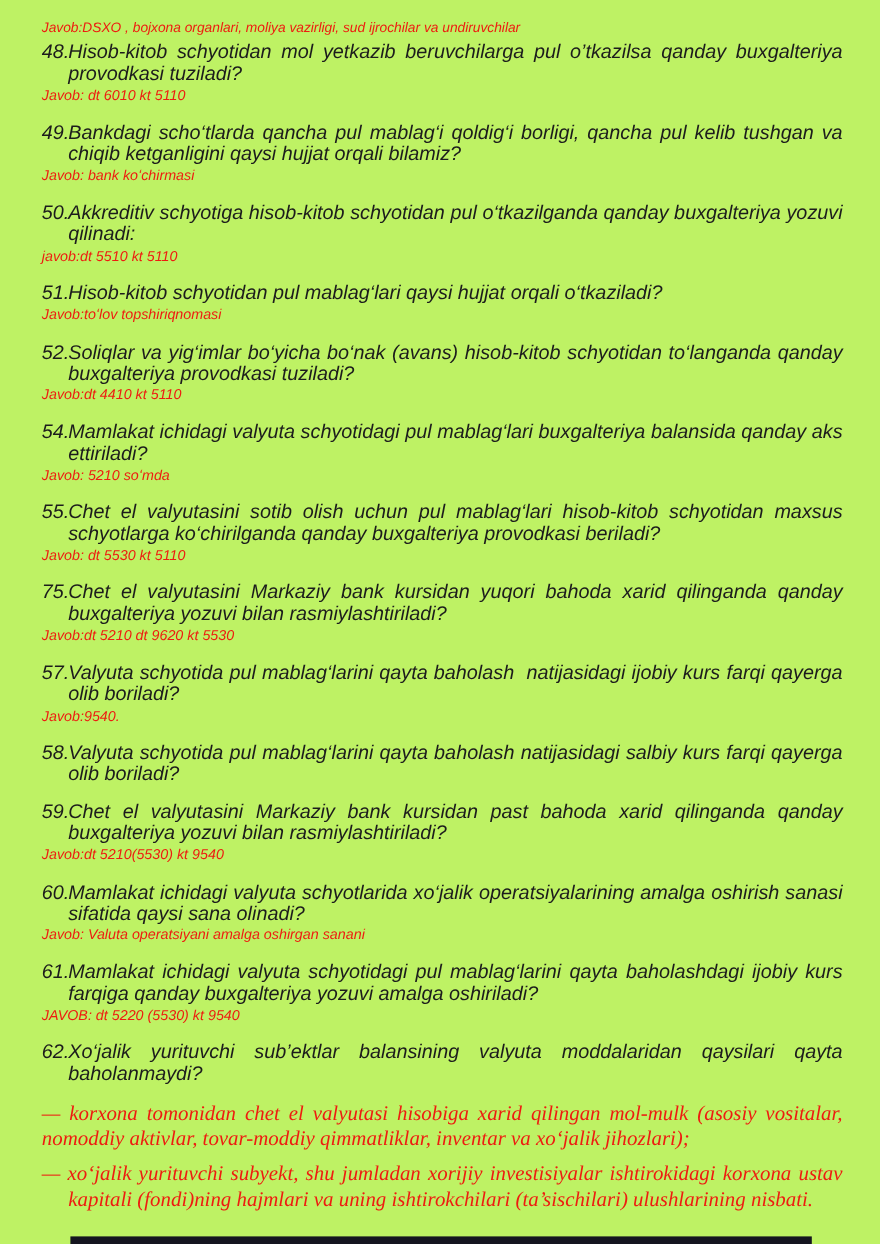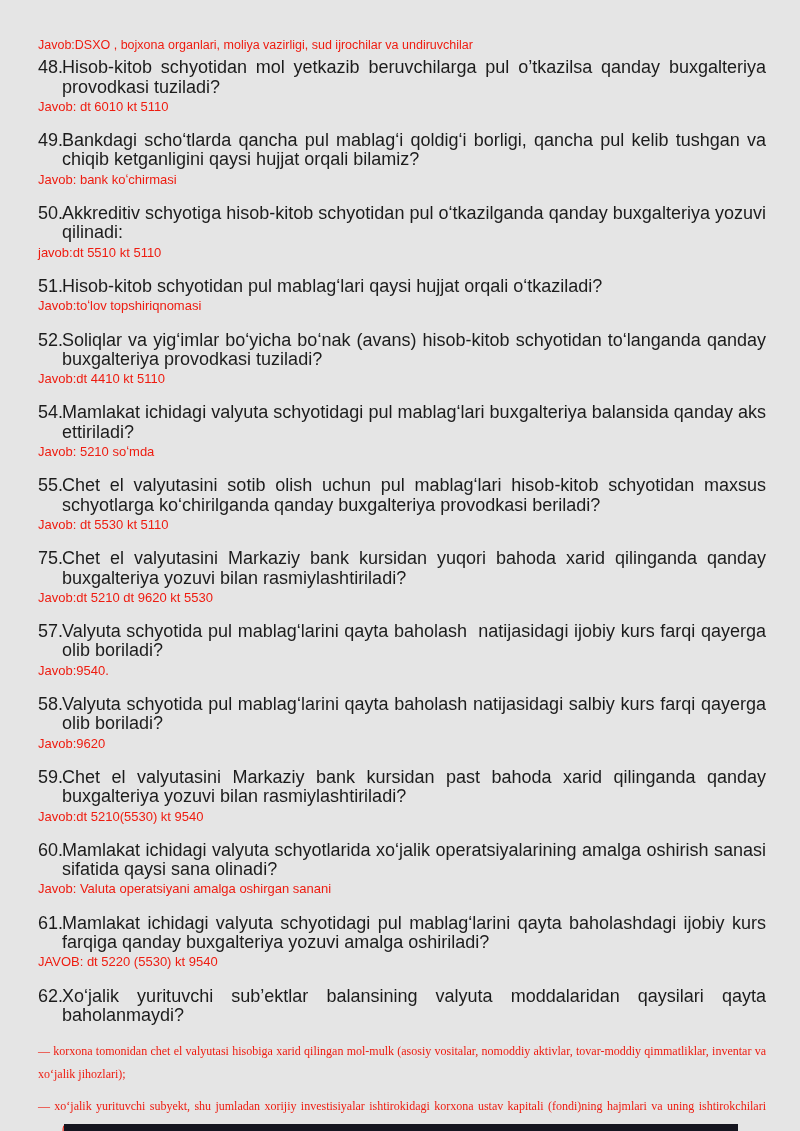--- a/index.html
+++ b/index.html
@@ -4,23 +4,24 @@
 <title>Document</title>
 <style>
   * { margin: 0; padding: 0; box-sizing: border-box; }
   html, body { background: #ffffff; }
   body { font-family: "Liberation Sans", sans-serif; }
 
   .page {
     position: relative;
     width: 800px;
     height: 1131px;
-    background: #e5e5e5;
-    padding: 36px 34px 0 38px;
+    background: #bef264;
+    padding: 16px 34px 0 38px;
     overflow: hidden;
+    font-style: italic;
   }
 
   .intro-answer {
     color: var(--answer-red, #ee1c10);
     font-size: 12.5px;
     line-height: 19.3px;
     margin-bottom: 3px;
   }
 
   .qa-block { margin-bottom: 15px; }
@@ -41,21 +42,21 @@
   .answer {
     color: var(--answer-red, #ee1c10);
     font-size: 13px;
     line-height: 19.3px;
   }
 
   .dash-section { margin-top: 14px; }
   .dash-para {
     font-family: "Liberation Serif", serif;
     color: var(--answer-red, #ee1c10);
-    font-size: 12px;
+    font-size: 19px;
     line-height: 23px;
     text-align: justify;
     margin-bottom: 9px;
   }
   .dash-para.hanging {
     padding-left: 24px;
     text-indent: -24px;
   }
 
   .bottom-bar {
@@ -136,21 +137,20 @@
     <p class="question">
       <span class="q-num">57.</span><span>Valyuta schyotida pul mablag‘larini qayta baholash&nbsp; natijasidagi ijobiy kurs farqi qayerga olib boriladi?</span>
     </p>
     <p class="answer">Javob:9540.</p>
   </div>
 
   <div class="qa-block">
     <p class="question">
       <span class="q-num">58.</span><span>Valyuta schyotida pul mablag‘larini qayta baholash natijasidagi salbiy kurs farqi qayerga olib boriladi?</span>
     </p>
-    <p class="answer">Javob:9620</p>
   </div>
 
   <div class="qa-block">
     <p class="question">
       <span class="q-num">59.</span><span>Chet el valyutasini Markaziy bank kursidan past bahoda xarid qilinganda qanday buxgalteriya yozuvi bilan rasmiylashtiriladi?</span>
     </p>
     <p class="answer">Javob:dt 5210(5530) kt 9540</p>
   </div>
 
   <div class="qa-block">

